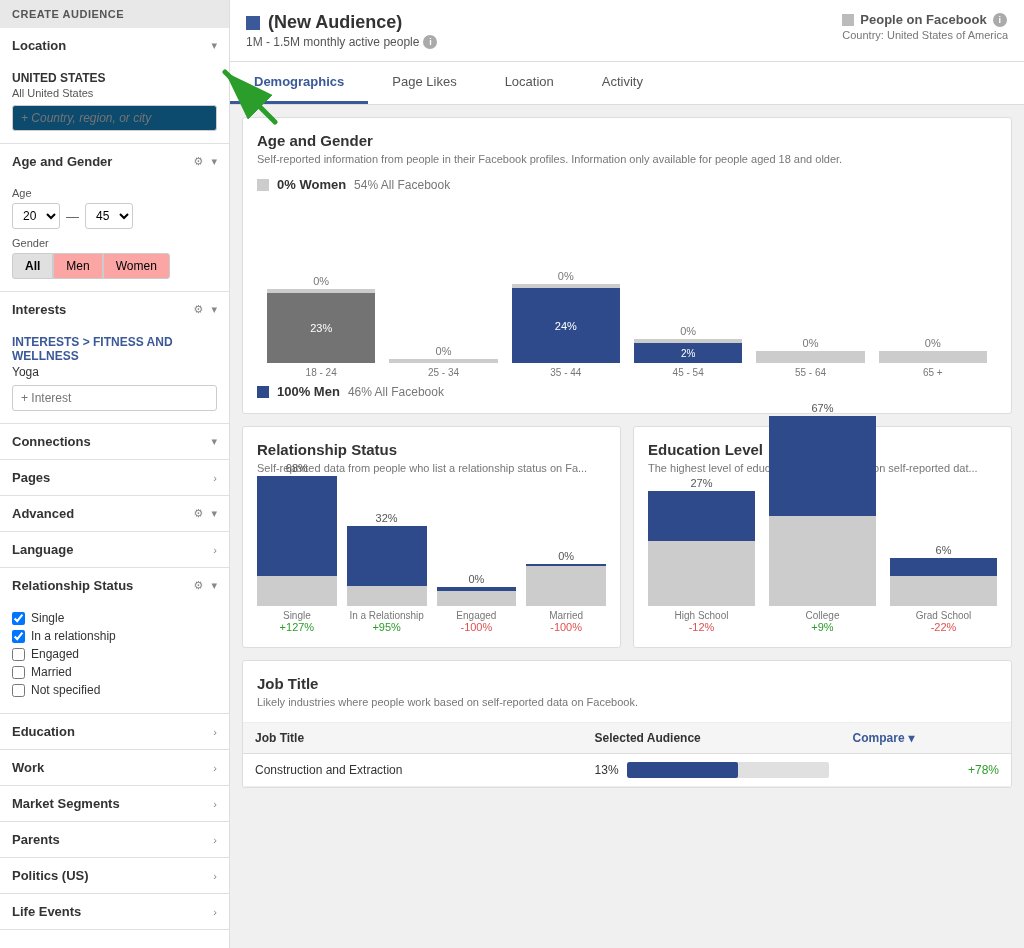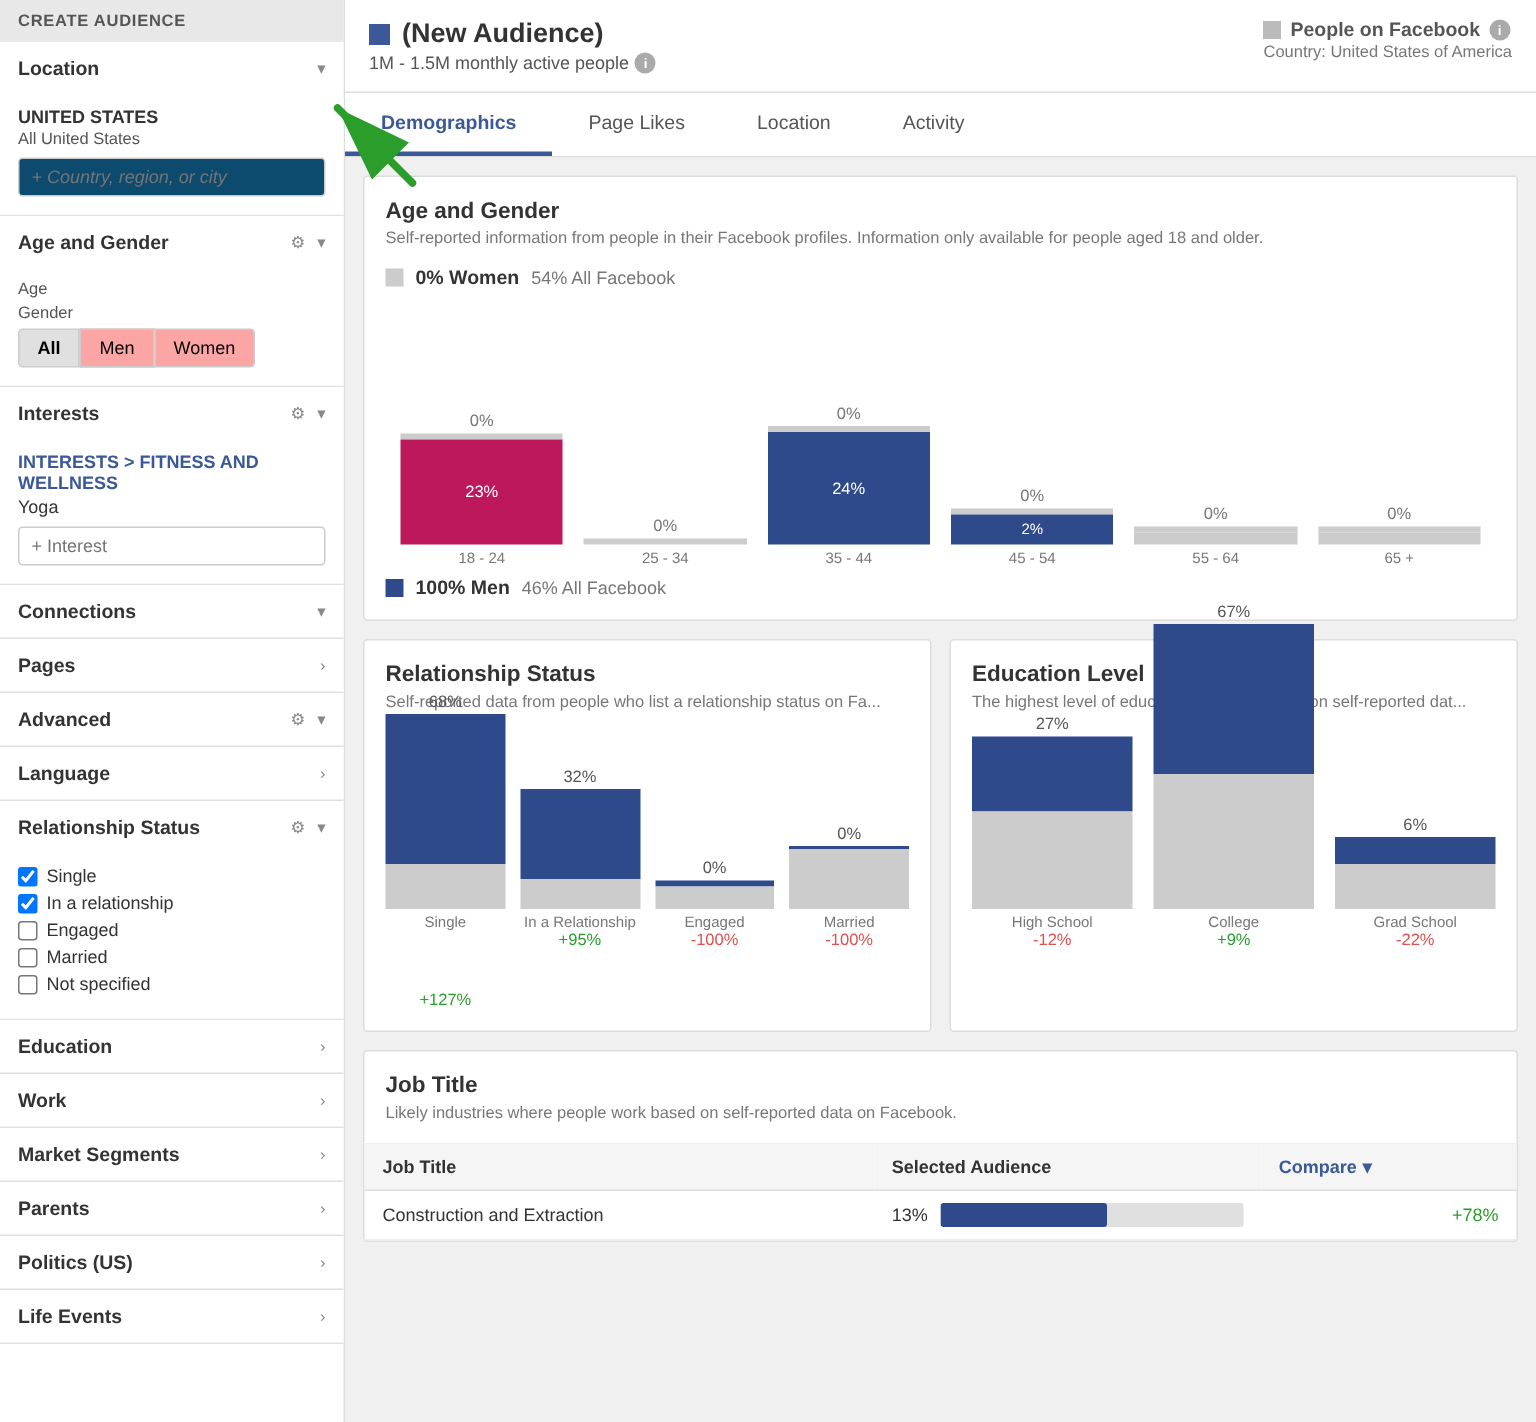--- a/index.html
+++ b/index.html
@@ -117,20 +117,29 @@
     <div class="sidebar-section">
       <div class="sidebar-section-header">
         <span class="sidebar-section-title">Age and Gender</span>
         <div style="display:flex;align-items:center;gap:4px;">
           <span class="sidebar-gear">⚙</span>
           <span class="sidebar-arrow">▾</span>
         </div>
       </div>
       <div class="sidebar-section-content">
         <div style="font-size:11px;color:#555;margin-bottom:4px;">Age</div>
+        <div class="age-row">
+          <select class="age-select">
+            <option>20</option>
+          </select>
+          <span class="age-dash">—</span>
+          <select class="age-select">
+            <option>45</option>
+          </select>
+        </div>
         <div style="font-size:11px;color:#555;margin-bottom:4px;">Gender</div>
         <div class="gender-row">
           <button class="gender-btn active">All</button>
           <button class="gender-btn">Men</button>
           <button class="gender-btn">Women</button>
         </div>
       </div>
     </div>
 
     <div class="sidebar-section">
@@ -276,21 +285,21 @@
           <span class="women-square"></span>
           <span class="women-label-text">0% Women</span>
           <span class="women-sub">54% All Facebook</span>
         </div>
 
         <div style="display:flex;align-items:flex-end;gap:14px;height:180px;padding:0 10px;margin-bottom:4px;">
 
           <div style="flex:1;display:flex;flex-direction:column;align-items:center;">
             <div style="font-size:11px;color:#777;margin-bottom:2px;">0%</div>
             <div style="background:#ccc;width:100%;height:4px;"></div>
-            <div style="background:#be185d;width:100%;height:70px;display:flex;align-items:center;justify-content:center;">
+            <div style="background:#737373;width:100%;height:70px;display:flex;align-items:center;justify-content:center;">
               <span style="font-size:11px;color:#fff;">23%</span>
             </div>
             <div style="font-size:10px;color:#777;margin-top:4px;text-align:center;">18 - 24</div>
           </div>
 
           <div style="flex:1;display:flex;flex-direction:column;align-items:center;">
             <div style="font-size:11px;color:#777;margin-bottom:2px;">0%</div>
             <div style="background:#ccc;width:100%;height:4px;"></div>
             <div style="font-size:10px;color:#777;margin-top:4px;text-align:center;">25 - 34</div>
           </div>
@@ -363,21 +372,21 @@
             <div style="flex:1;display:flex;flex-direction:column;align-items:center;">
               <span style="font-size:11px;color:#555;margin-bottom:2px;">0%</span>
               <div style="background:#2e4a8b;width:100%;height:2px;"></div>
               <div style="background:#ccc;width:100%;height:40px;"></div>
             </div>
           </div>
 
           <div style="display:flex;gap:10px;">
             <div style="flex:1;text-align:center;">
               <div style="font-size:10px;color:#777;">Single</div>
-              <div style="font-size:11px;color:#2a9d2a;margin-top:40px;">+127%</div>
+              <div style="font-size:11px;color:#2a9d2a;">+127%</div>
             </div>
             <div style="flex:1;text-align:center;">
               <div style="font-size:10px;color:#777;">In a Relationship</div>
               <div style="font-size:11px;color:#2a9d2a;">+95%</div>
             </div>
             <div style="flex:1;text-align:center;">
               <div style="font-size:10px;color:#777;">Engaged</div>
               <div style="font-size:11px;color:#e05050;">-100%</div>
             </div>
             <div style="flex:1;text-align:center;">

